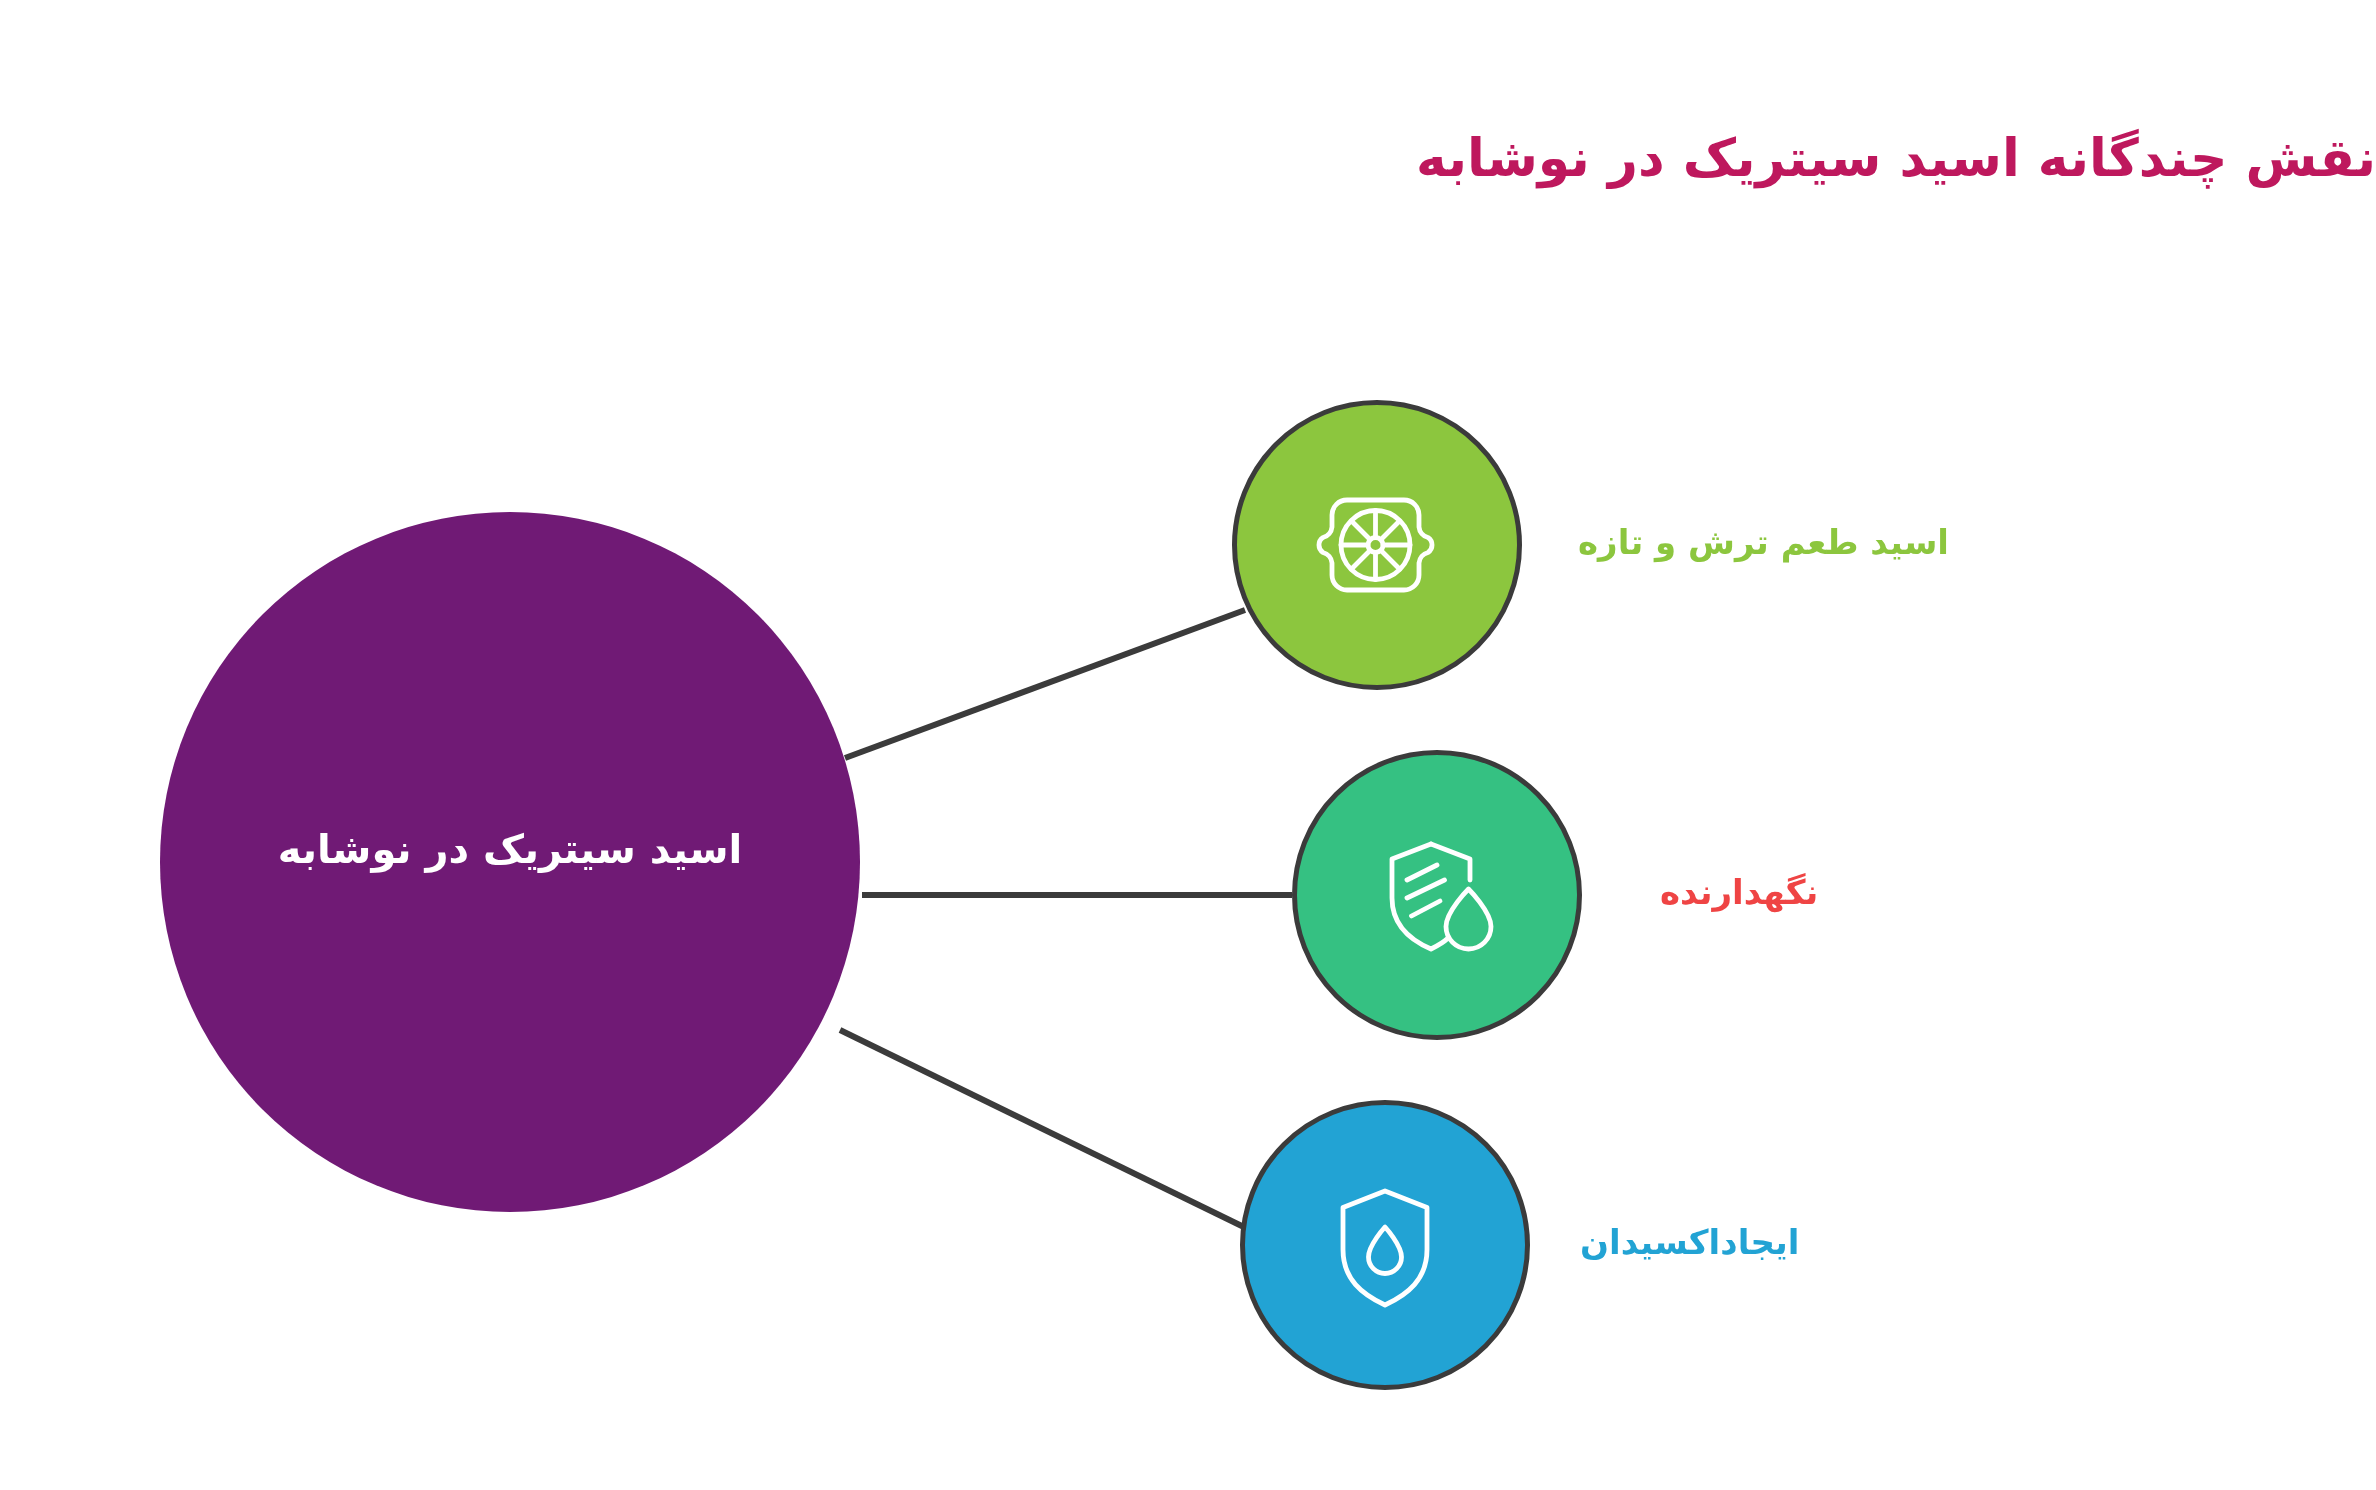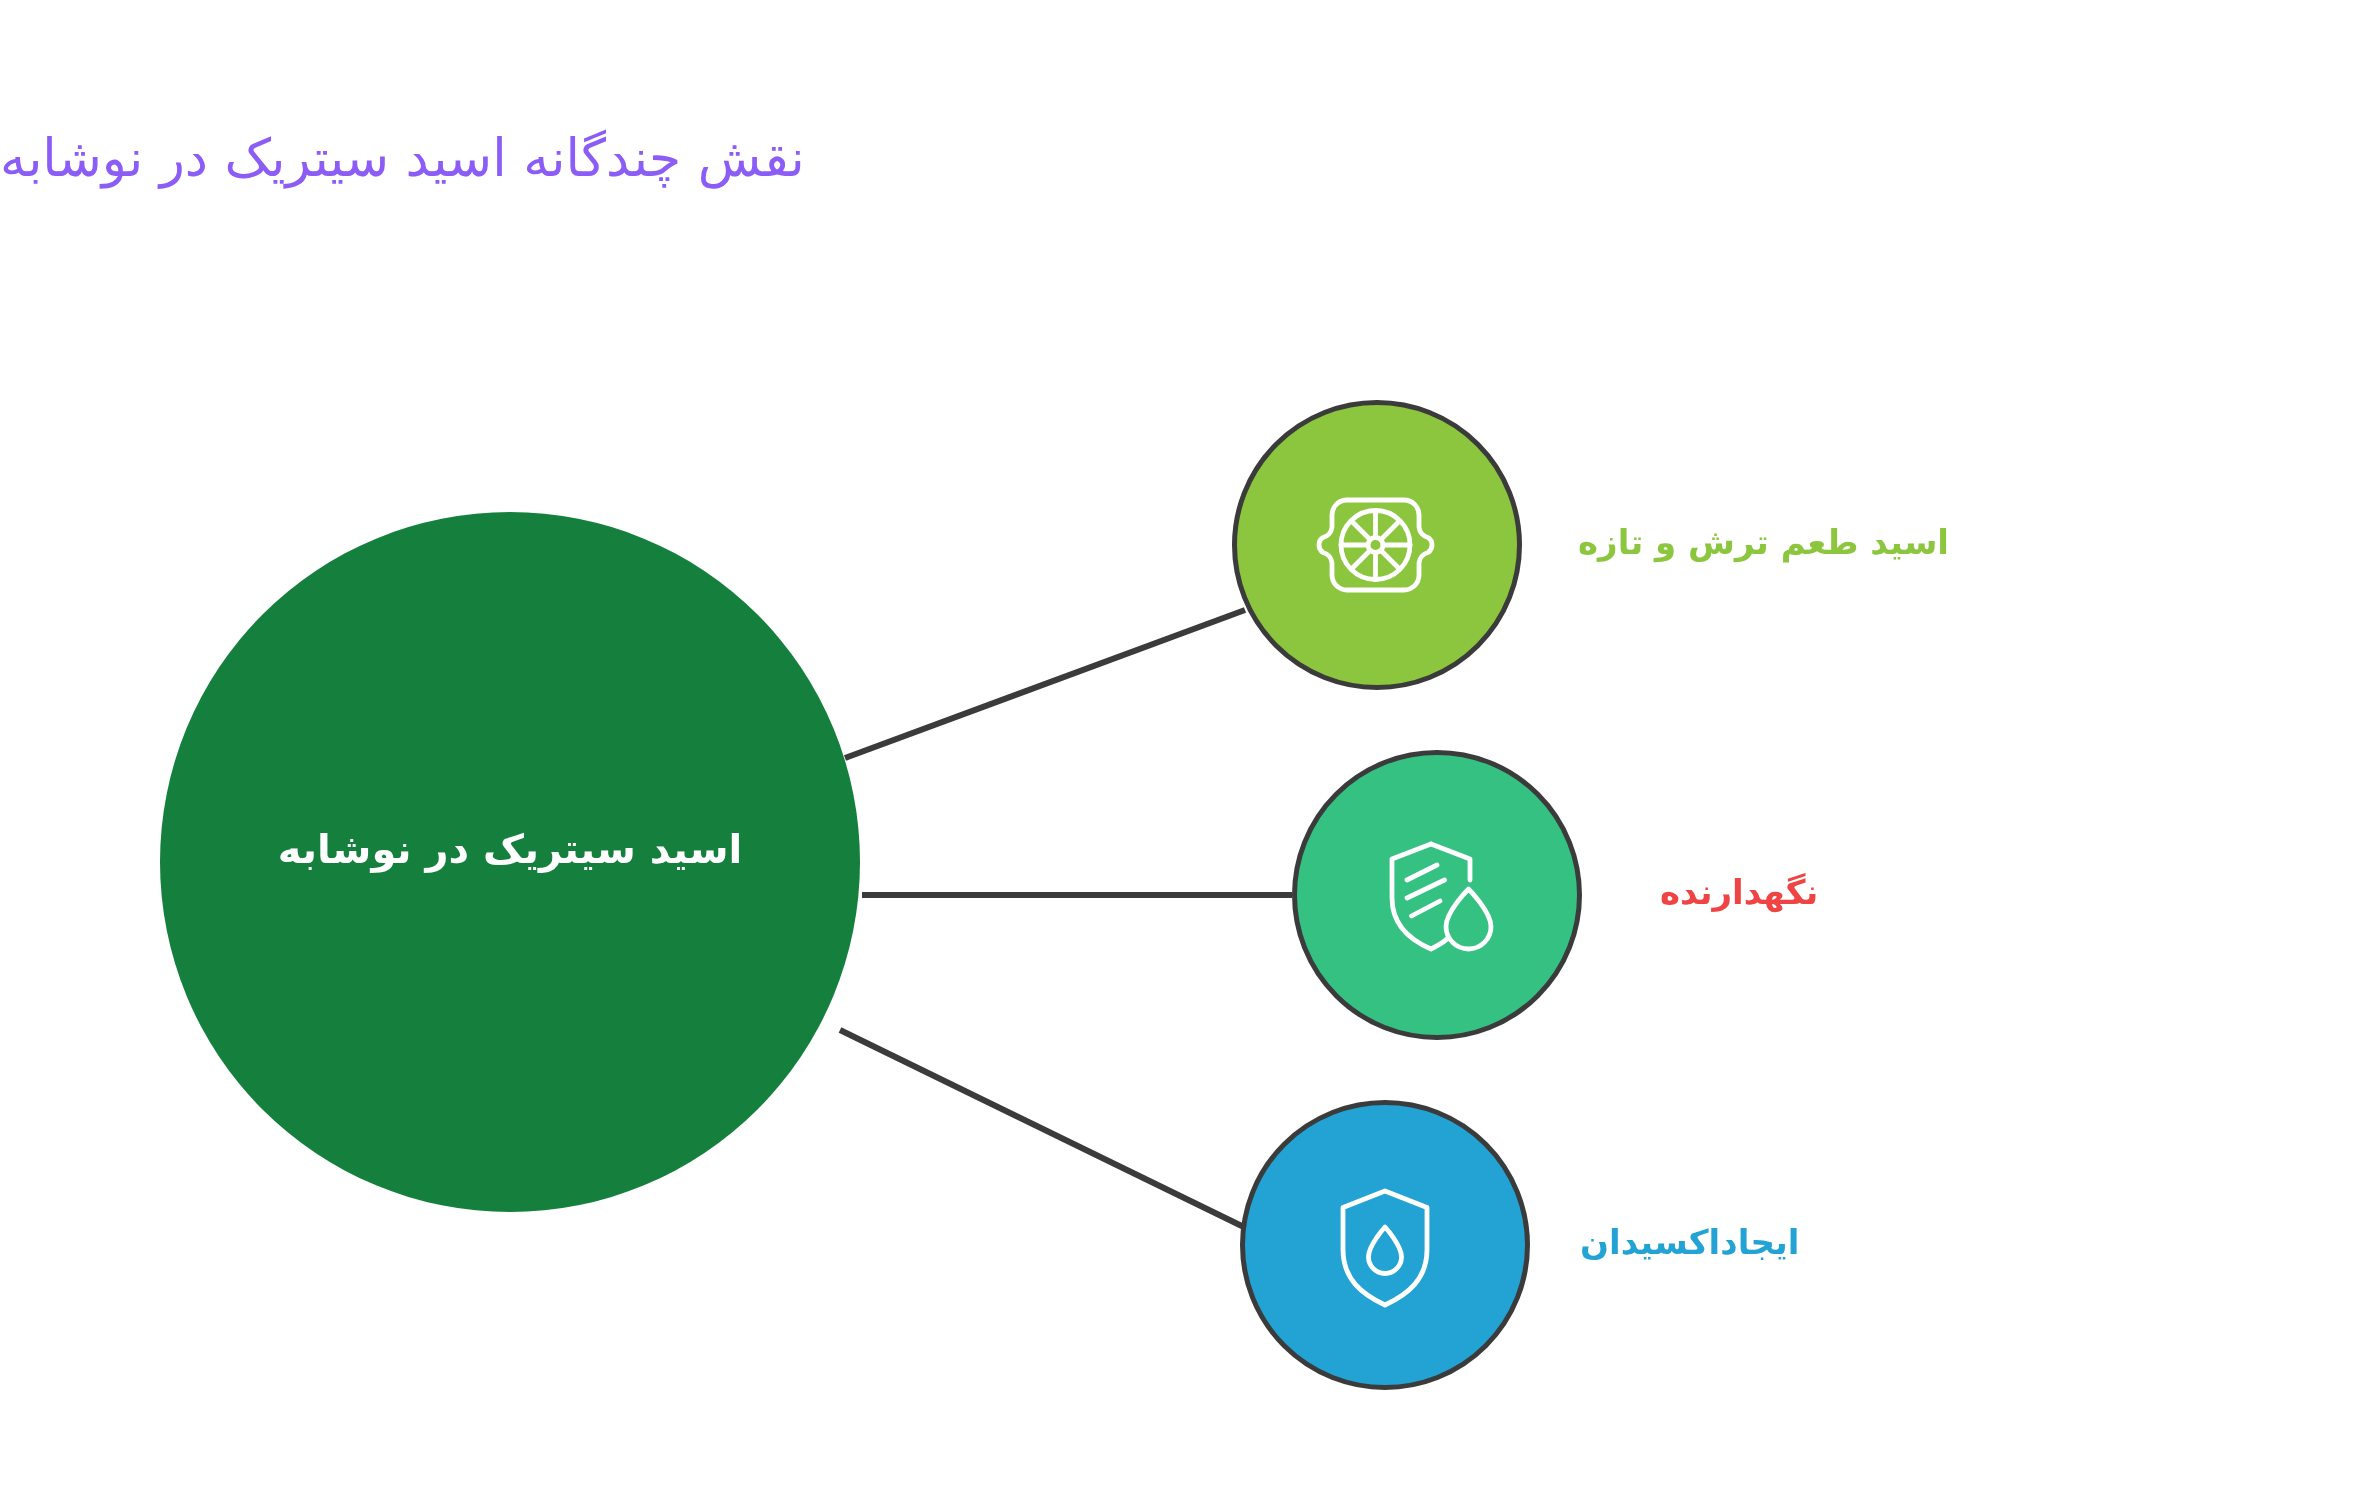--- a/index.html
+++ b/index.html
@@ -14,45 +14,45 @@
     overflow: hidden;
     font-family: "DejaVu Sans", "Liberation Sans", sans-serif;
   }
 
   
   .title {
     position: absolute;
     top: 128px;
     left: 0;
     width: 2376px;
-    text-align: left;
+    text-align: right;
     font-size: 52px;
-    font-weight: normal;
-    color: #8b5cf6;
+    font-weight: bold;
+    color: #be185d;
     letter-spacing: 0px;
     direction: rtl;
   }
 
   
   .lines {
     position: absolute;
     inset: 0;
     width: 2376px;
     height: 1490px;
   }
 
   
   .hub {
     position: absolute;
     left: 160px;
     top: 512px;
     width: 700px;
     height: 700px;
     border-radius: 50%;
-    background: #15803d;
+    background: #701a75;
     display: flex;
     flex-direction: column;
     align-items: center;
     justify-content: center;
     box-sizing: border-box;
     padding: 0 90px;
     direction: rtl;
   }
   .hub-title {
     color: #ffffff;

